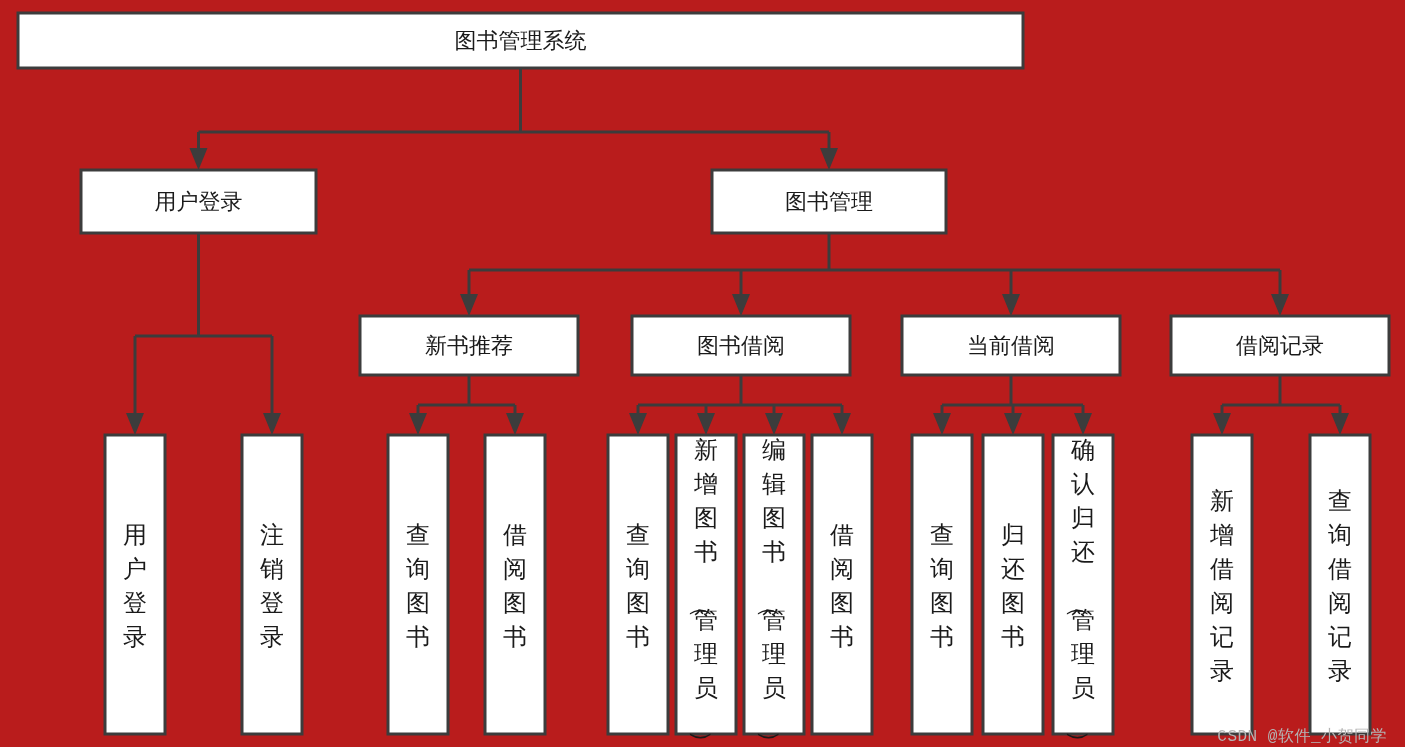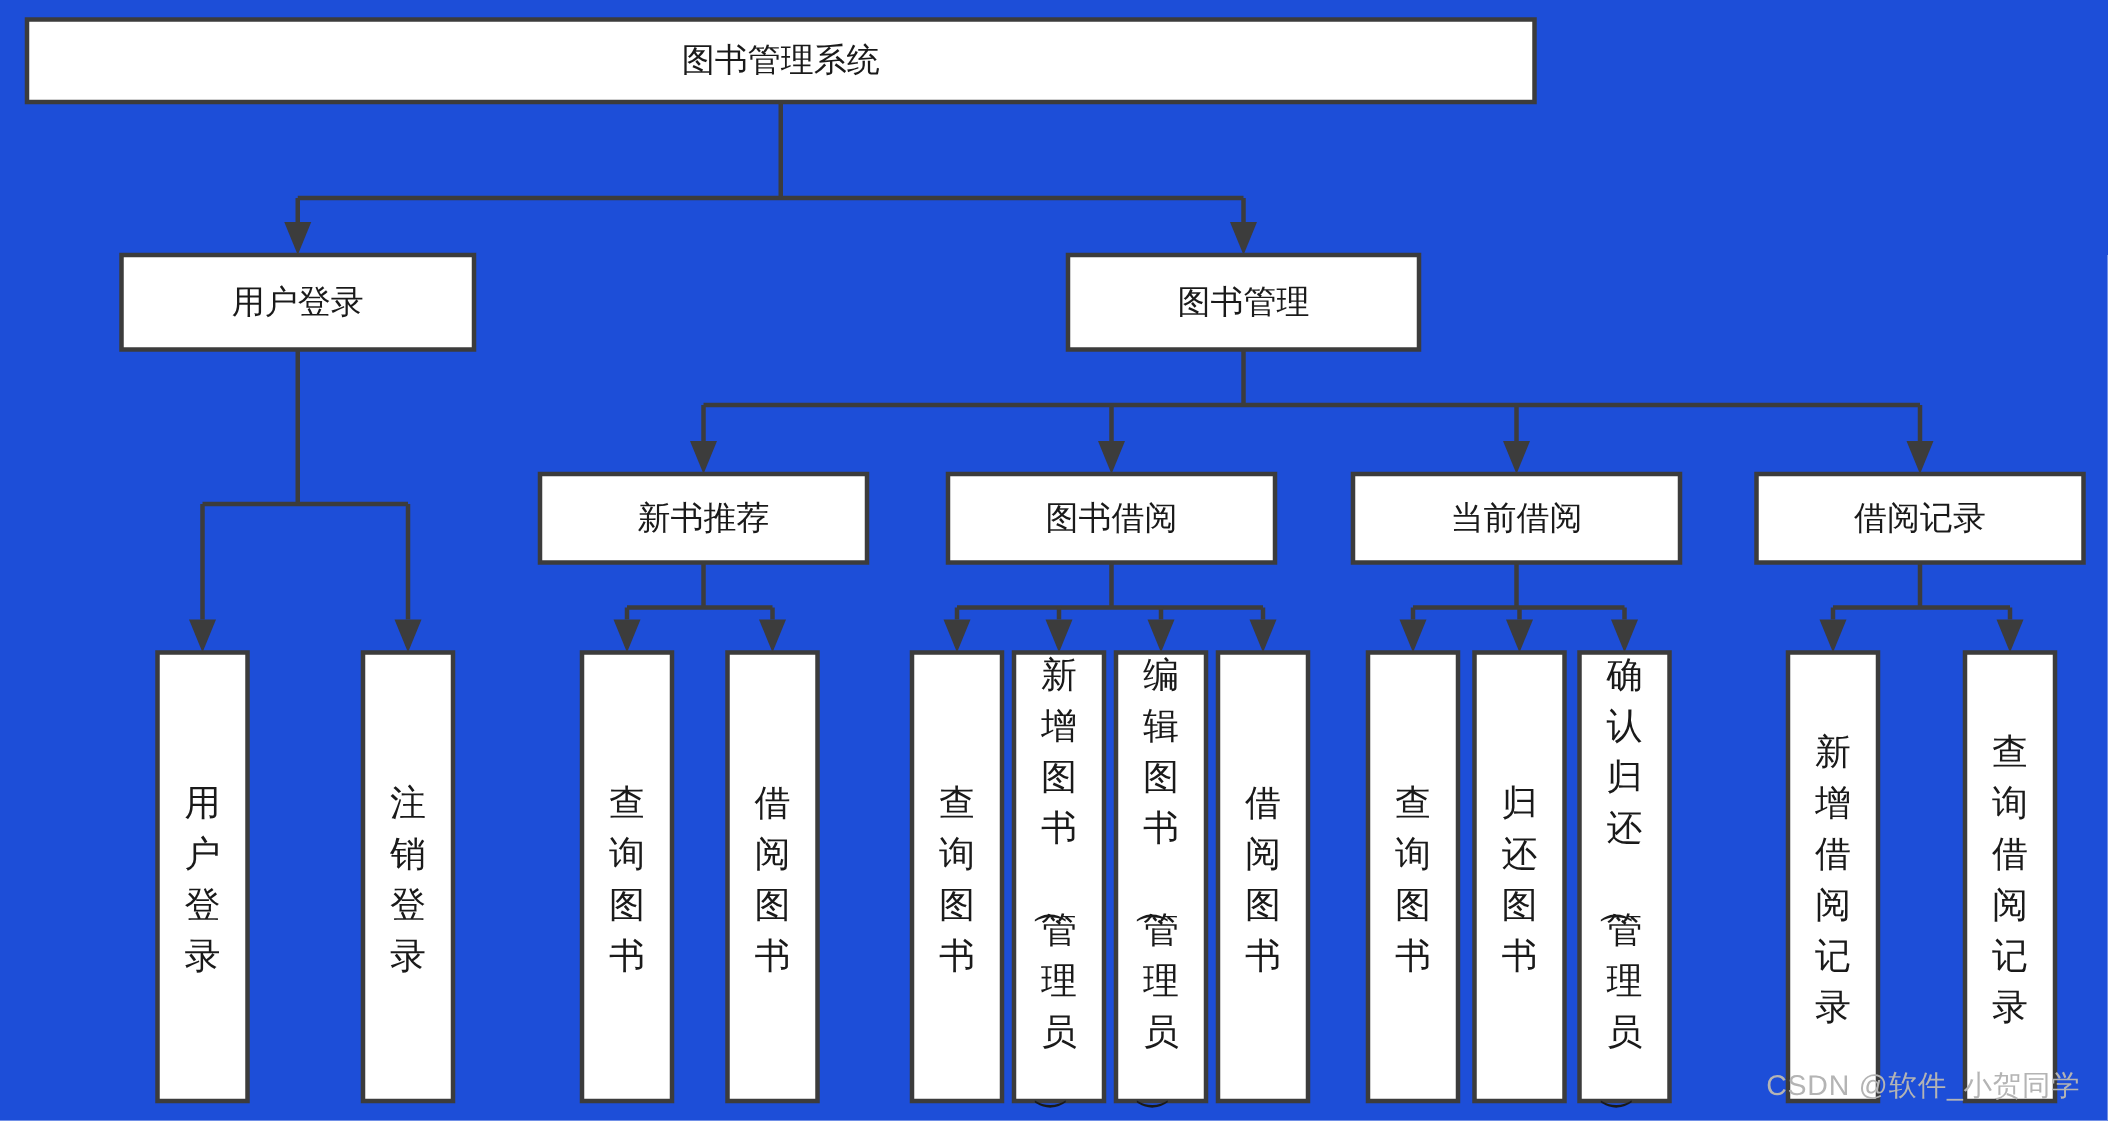--- a/index.html
+++ b/index.html
@@ -12,21 +12,21 @@
     width: 1405px;
     height: 747px;
     font-family: "DejaVu Sans", "Liberation Sans", sans-serif;
     overflow: hidden;
     position: relative;
   }
   #diagram-root {
     position: relative;
     width: 1405px;
     height: 747px;
-    background: #1d4ed8;
+    background: #b91c1c;
   }
   svg#tree-svg {
     position: absolute;
     left: 0;
     top: 0;
     width: 1405px;
     height: 747px;
     display: block;
   }
   .node-box {
@@ -53,23 +53,23 @@
   }
   .node-label-v {
     font-family: "DejaVu Sans", "Liberation Sans", sans-serif;
     font-size: 24px;
     fill: #1a1a1a;
     text-anchor: middle;
   }
   .watermark-text {
     position: absolute;
     right: 18px;
-    bottom: 10px;
-    font-family: Liberation Sans, sans-serif;
-    font-size: 19px;
+    bottom: 0;
+    font-family: Liberation Mono, monospace;
+    font-size: 16px;
     color: #b4b4b4;
     white-space: nowrap;
     letter-spacing: 0.5px;
     user-select: none;
   }
 </style>
 </head>
 <body>
 
 <div id="diagram-root">

